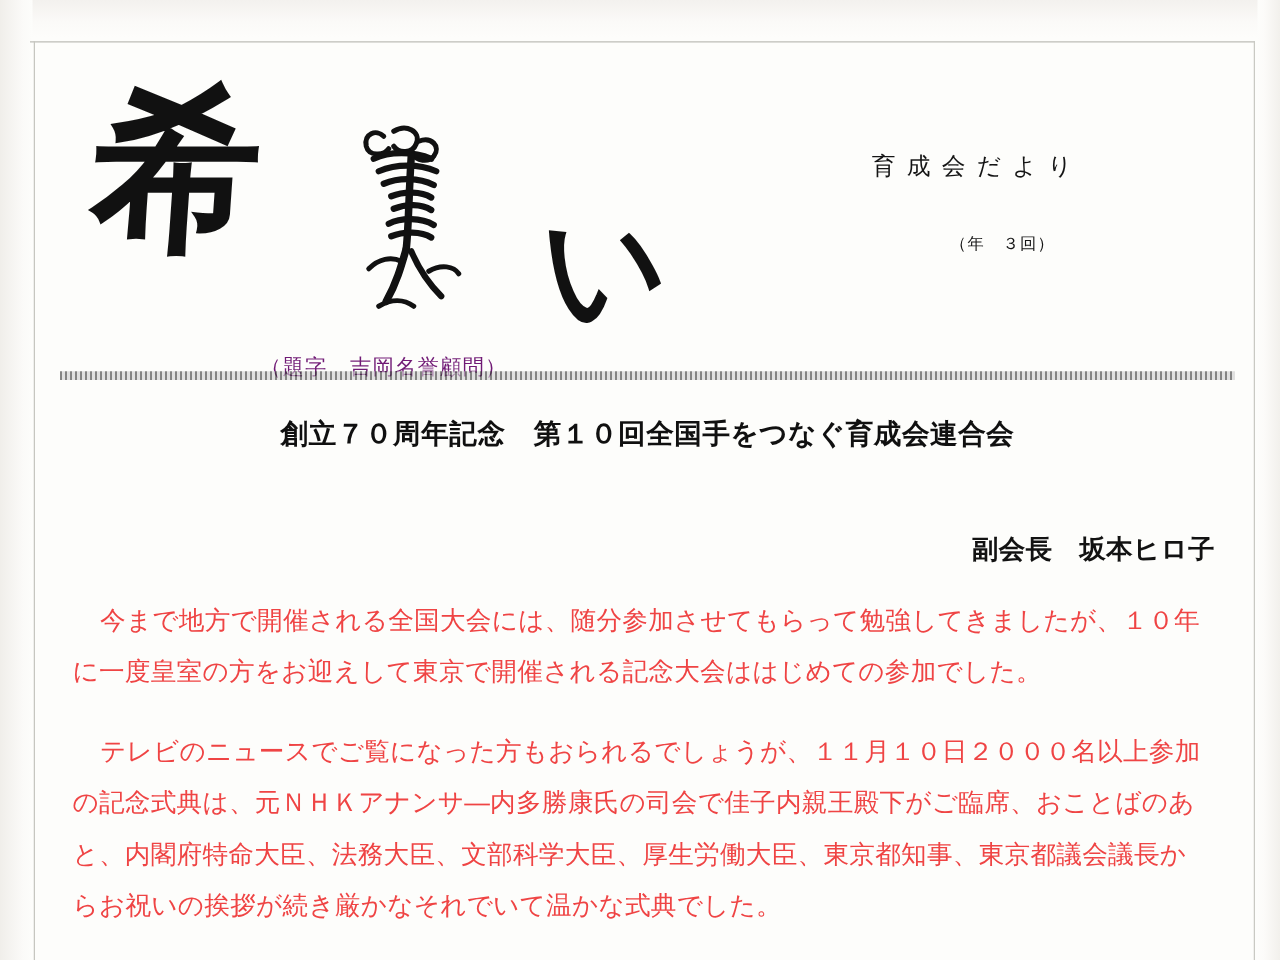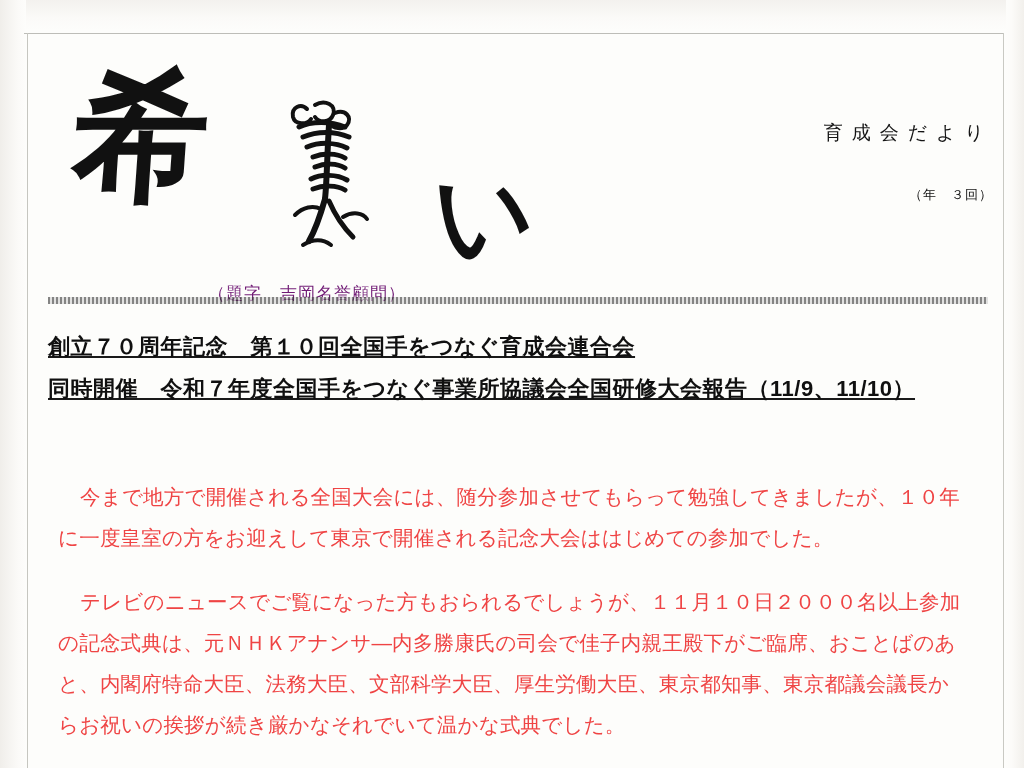--- a/index.html
+++ b/index.html
@@ -103,21 +103,21 @@
     font-size: 17px;
     letter-spacing: 1px;
     color: #701a75;
     white-space: nowrap;
   }
 
   .issue-block {
     position: absolute;
     right: 10px; top: 80px;
     width: 430px;
-    text-align: right;
+    text-align: center;
   }
   .issue-line {
     font-size: 19px;
     letter-spacing: 1px;
     color: #141414;
     white-space: nowrap;
   }
   .issue-line.l1 {
     letter-spacing: 9px;
     font-size: 19px;
@@ -150,22 +150,21 @@
         #3a3a3a 0px, #3a3a3a 2px,
         #cfcfcf 2px, #cfcfcf 4px);
     opacity: 0.62;
   }
 
   
   .headline {
     position: absolute;
     left: 48px; top: 332px;
     width: 940px;
-    text-align: left;
-    text-decoration: underline;
+    text-align: center;
   }
   .headline-l1 {
     font-size: 22px;
     font-weight: 700;
     letter-spacing: 0.5px;
     color: #101010;
     margin-bottom: 12px;
     white-space: nowrap;
   }
   .headline-l2 {
@@ -251,23 +250,23 @@
     <div class="issue-block">
       <div class="issue-line l1">育成会だより</div>
       <div class="issue-line l4">（年　３回）</div>
     </div>
   </div>
 
   <div class="divider"></div>
 
   <div class="headline">
     <div class="headline-l1">創立７０周年記念　第１０回全国手をつなぐ育成会連合会</div>
-    <div class="headline-l2">同時開催　令和７年度全国手をつなぐ事業所協議会全国研修大会報告（11/9、11/10）</div>
   </div>
 
+  <div class="byline">副会長　坂本ヒロ子</div>
 
   <div class="body-text">
     <p class="para">今まで地方で開催される全国大会には、随分参加させてもらって勉強してきましたが、１０年に一度皇室の方をお迎えして東京で開催される記念大会ははじめての参加でした。</p>
     <p class="para">テレビのニュースでご覧になった方もおられるでしょうが、１１月１０日２０００名以上参加の記念式典は、元ＮＨＫアナンサ―内多勝康氏の司会で佳子内親王殿下がご臨席、おことばのあと、内閣府特命大臣、法務大臣、文部科学大臣、厚生労働大臣、東京都知事、東京都議会議長からお祝いの挨拶が続き厳かなそれでいて温かな式典でした。</p>
 
   </div>
 
 </div>
 
 </body></html>

